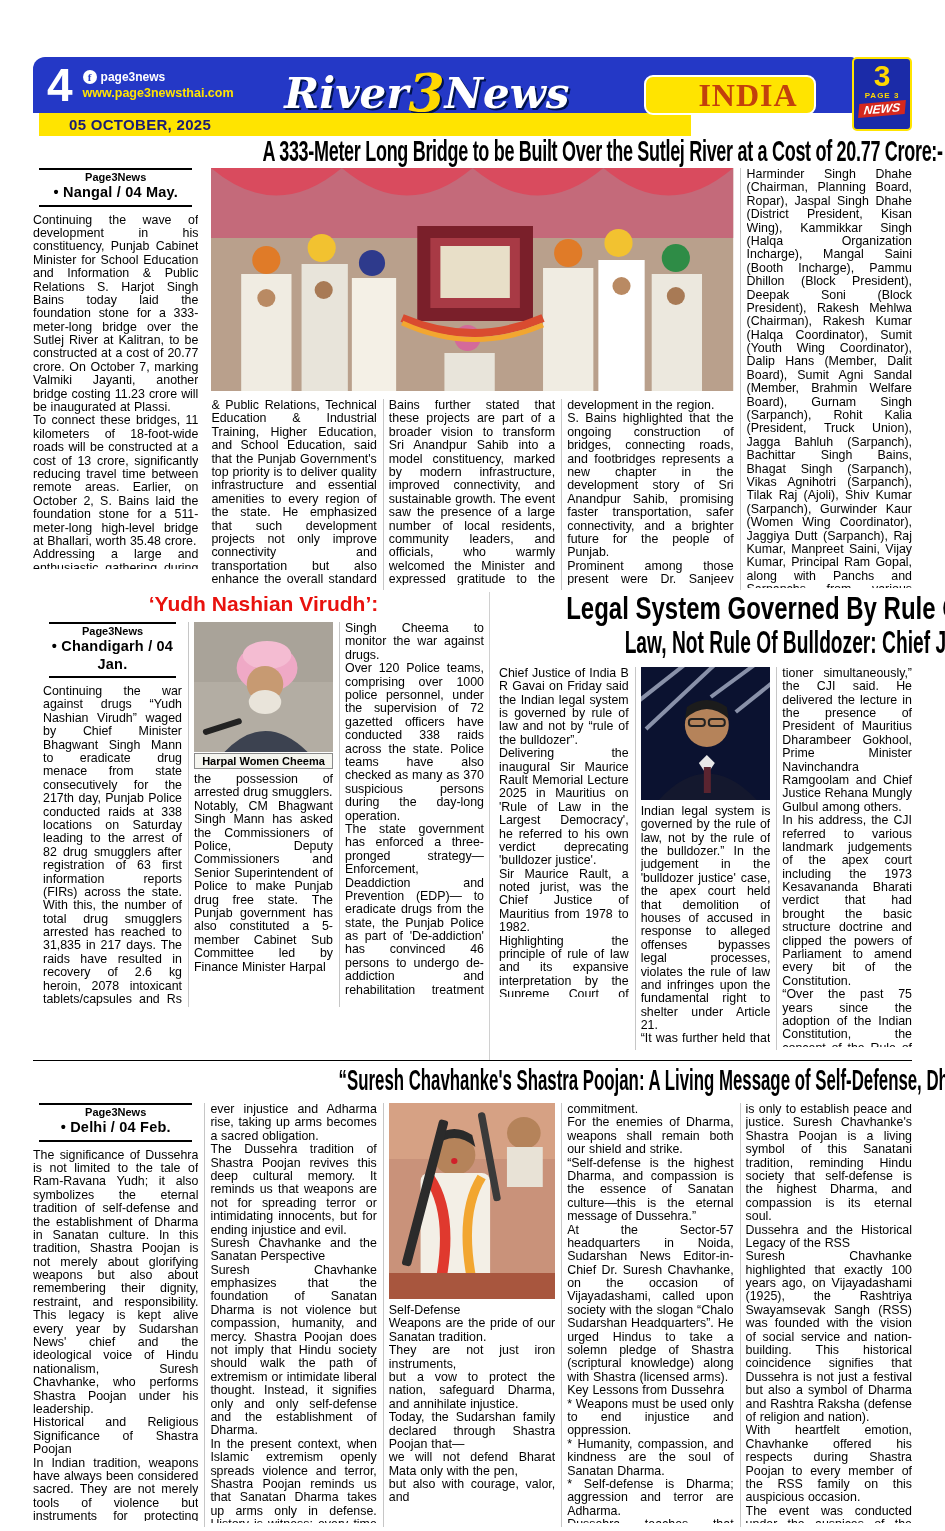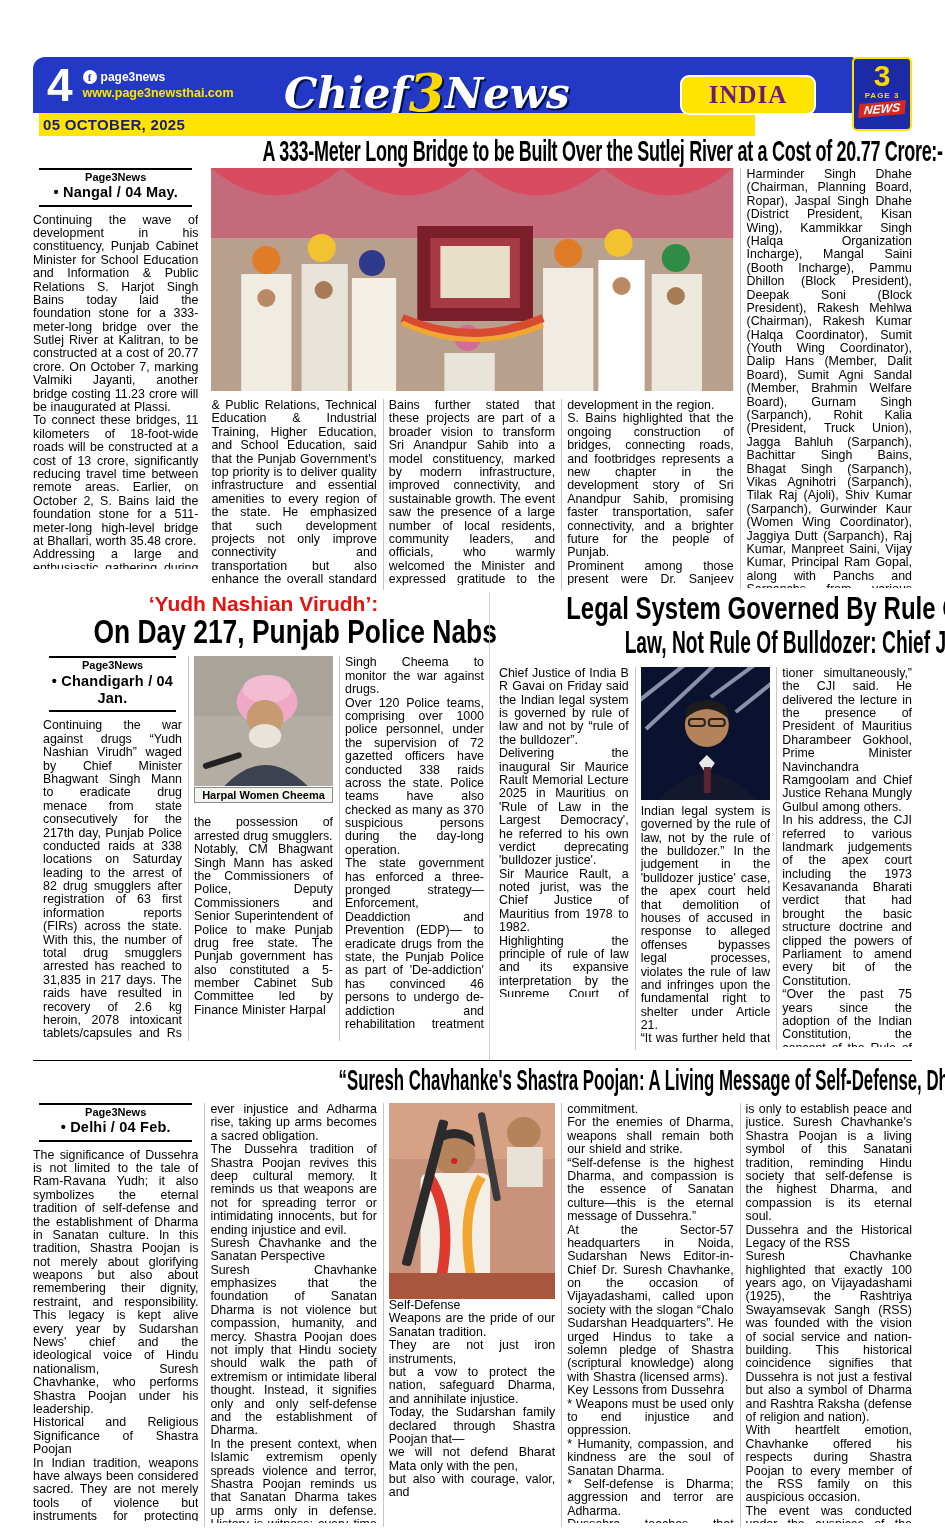--- a/index.html
+++ b/index.html
@@ -3,38 +3,38 @@
 <meta charset="utf-8">
 <style>
   html,body{margin:0;padding:0;background:#e8e8e8;}
   .page{position:relative;width:945px;height:1531px;background:#fff;margin:0 auto;overflow:hidden;
         font-family:"Liberation Sans",sans-serif;color:#000;}
 
   
   .header{position:absolute;top:57px;left:33px;width:879px;height:78px;}
   .blue-band{position:absolute;top:0;left:0;width:822px;height:56px;background:#2438c6;
              border-radius:12px 4px 4px 0;display:flex;align-items:center;}
-  .date-strip{position:absolute;top:56px;left:6px;width:716px;height:23px;background:#ffe400;
-              display:flex;align-items:center;padding-left:4px;box-sizing:border-box;}
+  .date-strip{position:absolute;top:56px;left:6px;width:652px;height:23px;background:#ffe400;
+              display:flex;align-items:center;padding-left:30px;box-sizing:border-box;}
   .date-text{font-weight:bold;font-size:15px;color:#1b1b74;letter-spacing:.3px;}
   .page-num{color:#fff;font-size:46px;font-weight:bold;line-height:1;margin:0 10px 0 14px;}
   .soc{display:flex;flex-direction:column;justify-content:center;gap:2px;}
   .soc-row{display:flex;align-items:center;gap:4px;}
   .fb{display:inline-flex;width:14px;height:14px;border-radius:50%;background:#fff;color:#2438c6;
       font-family:"Liberation Serif",serif;font-weight:bold;font-size:11px;align-items:center;justify-content:center;}
   .handle{color:#fff;font-size:12px;font-weight:bold;}
   .website{color:#ffe400;font-size:12.5px;font-weight:bold;}
   .masthead{position:absolute;left:50%;top:2px;transform:translateX(-56%);white-space:nowrap;
             font-family:"DejaVu Serif",serif;font-weight:bold;color:#fff;
             text-shadow:2px 2px 0 #00124d;}
   .masthead .m1,.masthead .m3n{font-size:42px;font-style:italic;}
   .masthead .m2{font-size:52px;color:#ffd800;font-style:italic;position:relative;top:3px;}
   .india-badge{position:absolute;right:96px;top:18px;width:132px;height:36px;background:#ffe400;
                border:2px solid #fff;border-radius:9px;display:flex;align-items:center;justify-content:center;
-               font-family:"Liberation Serif",serif;font-weight:bold;font-size:25px;color:#701a75;letter-spacing:1px;}
+               font-family:"Liberation Serif",serif;font-weight:bold;font-size:32px;color:#c2410c;letter-spacing:1px;padding-left:36px;}
   .logo-card{position:absolute;right:0;top:0;width:60px;height:74px;background:#1b2ba8;
              border:2px solid #ffe400;border-radius:5px;box-sizing:border-box;text-align:center;overflow:hidden;}
   .logo-3{color:#ffd800;font-size:30px;font-weight:bold;line-height:1;margin-top:2px;}
   .logo-page3{color:#ffd800;font-size:8px;font-weight:bold;letter-spacing:1px;}
   .logo-news{margin:2px 5px 0;background:#d5281e;color:#fff;font-style:italic;font-weight:bold;
              font-size:12px;transform:skewX(-10deg) rotate(-5deg);}
 
   
   .hl-wrap{text-align:center;overflow:visible;}
   .cond{display:inline-block;white-space:nowrap;font-weight:bold;transform:scaleX(var(--sx,1));transform-origin:center;}
@@ -92,21 +92,21 @@
     <div class="blue-band">
       <div class="page-num">4</div>
       <div class="soc">
         <div class="soc-row">
           <span class="fb">f</span>
           <span class="handle">page3news</span>
         </div>
         <div class="website">www.page3newsthai.com</div>
       </div>
       <div class="masthead">
-        <span class="m1">Chief</span><span class="m2">3</span><span class="m3n">News</span>
+        <span class="m1">River</span><span class="m2">3</span><span class="m3n">News</span>
       </div>
     </div>
     <div class="date-strip">
       <span class="date-text">05 OCTOBER, 2025</span>
     </div>
     <div class="india-badge">INDIA</div>
     <div class="logo-card">
       <div class="logo-3">3</div>
       <div class="logo-page3">PAGE 3</div>
       <div class="logo-news">NEWS</div>
@@ -170,23 +170,20 @@
 S. Bains highlighted that the ongoing construction of bridges, connecting roads, and footbridges represents a new chapter in the development story of Sri Anandpur Sahib, promising faster transportation, safer connectivity, and a brighter future for the people of Punjab.
 Prominent among those present were Dr. Sanjeev Gautam (District President),</div>
     </div>
     <div class="c5">
       <div class="bt" style="height:420px">Harminder Singh Dhahe (Chairman, Planning Board, Ropar), Jaspal Singh Dhahe (District President, Kisan Wing), Kammikkar Singh (Halqa Organization Incharge), Mangal Saini (Booth Incharge), Pammu Dhillon (Block President), Deepak Soni (Block President), Rakesh Mehlwa (Chairman), Rakesh Kumar (Halqa Coordinator), Sumit (Youth Wing Coordinator), Dalip Hans (Member, Dalit Board), Sumit Agni Sandal (Member, Brahmin Welfare Board), Gurnam Singh (Sarpanch), Rohit Kalia (President, Truck Union), Jagga Bahluh (Sarpanch), Bachittar Singh Bains, Bhagat Singh (Sarpanch), Vikas Agnihotri (Sarpanch), Tilak Raj (Ajoli), Shiv Kumar (Sarpanch), Gurwinder Kaur (Women Wing Coordinator), Jaggiya Dutt (Sarpanch), Raj Kumar, Manpreet Saini, Vijay Kumar, Principal Ram Gopal, along with Panchs and Sarpanchs from various villages in large numbers.</div>
     </div>
   </div>
 
   <div class="a2">
     <div class="kicker">‘Yudh Nashian Virudh’:</div>
-    <div class="hl-wrap hl-line">
-      <span class="cond" style="--sx:0.8">On Day 217, Punjab Police Nabs</span>
-    </div>
     <div class="cols3">
       <div>
         <div class="byline">
           <span class="brand">Page3News</span>
           <span class="place">• Chandigarh / 04 Jan.</span>
         </div>
         <div class="bt" style="height:322px">Continuing the war against drugs “Yudh Nashian Virudh” waged by Chief Minister Bhagwant Singh Mann to eradicate drug menace from state consecutively for the 217th day, Punjab Police conducted raids at 338 locations on Saturday leading to the arrest of 82 drug smugglers after registration of 63 first information reports (FIRs) across the state. With this, the number of total drug smugglers arrested has reached to 31,835 in 217 days. The raids have resulted in recovery of 2.6 kg heroin, 2078 intoxicant tablets/capsules and Rs 29,450 drug money from</div>
       </div>
       <div>
         <div class="photo">
@@ -195,21 +192,21 @@
             <rect width="137" height="60" fill="#a9a399"></rect>
             <ellipse cx="72" cy="46" rx="30" ry="24" fill="#efa9c6"></ellipse>
             <ellipse cx="72" cy="33" rx="24" ry="14" fill="#f4bcd2"></ellipse>
             <circle cx="70" cy="62" r="18" fill="#c79a72"></circle>
             <ellipse cx="70" cy="80" rx="16" ry="12" fill="#e9e4da"></ellipse>
             <path d="M30 130 Q70 88 112 130 Z" fill="#3c4250"></path>
             <rect x="8" y="108" width="40" height="6" rx="3" fill="#222" transform="rotate(-18 8 108)"></rect>
           </svg>
         </div>
         <div class="caption">Harpal Women Cheema</div>
-        <div class="bt" style="height:208px;margin-top:13px">the possession of arrested drug smugglers.
+        <div class="bt" style="height:208px;margin-top:4px">the possession of arrested drug smugglers.
 Notably, CM Bhagwant Singh Mann has asked the Commissioners of Police, Deputy Commissioners and Senior Superintendent of Police to make Punjab drug free state. The Punjab government has also constituted a 5-member Cabinet Sub Committee led by Finance Minister Harpal</div>
       </div>
       <div>
         <div class="bt" style="height:372px">Singh Cheema to monitor the war against drugs.
 Over 120 Police teams, comprising over 1000 police personnel, under the supervision of 72 gazetted officers have conducted 338 raids across the state. Police teams have also checked as many as 370 suspicious persons during the day-long operation.
 The state government has enforced a three-pronged strategy— Enforcement, Deaddiction and Prevention (EDP)— to eradicate drugs from the state, the Punjab Police as part of 'De-addiction' has convinced 46 persons to undergo de-addiction and rehabilitation treatment today.</div>
       </div>
     </div>
   </div>
 
@@ -290,21 +287,21 @@
             <path d="M42 44 q20 -18 40 0 l-3 -12 q-17 -12 -34 0 Z" fill="#2a2a2a"></path>
             <rect x="30" y="70" width="66" height="126" rx="8" fill="#f3efe6"></rect>
             <path d="M38 74 q26 40 8 120" stroke="#e0392e" stroke-width="10" fill="none"></path>
             <path d="M88 74 q-24 40 -6 120" stroke="#f2a630" stroke-width="9" fill="none"></path>
             <rect x="48" y="16" width="9" height="150" rx="3" fill="#2b2b2b" transform="rotate(14 48 16)"></rect>
             <rect x="84" y="10" width="7" height="90" rx="3" fill="#3a3a3a" transform="rotate(-10 84 10)"></rect>
             <circle cx="62" cy="58" r="3" fill="#d0202a"></circle>
             <path d="M0 170 h158 v26 h-158 Z" fill="#a8563e"></path>
           </svg>
         </div>
-        <div class="bt" style="height:218px;">Self-Defense
+        <div class="bt" style="height:218px;margin-top:5px">Self-Defense
 Weapons are the pride of our Sanatan tradition.
 They are not just iron instruments,
 but a vow to protect the nation, safeguard Dharma, and annihilate injustice.
 Today, the Sudarshan family declared through Shastra Poojan that—
 we will not defend Bharat Mata only with the pen,
 but also with courage, valor, and</div>
       </div>
       <div>
         <div class="bt" style="height:420px">commitment.
 For the enemies of Dharma, weapons shall remain both our shield and strike.

